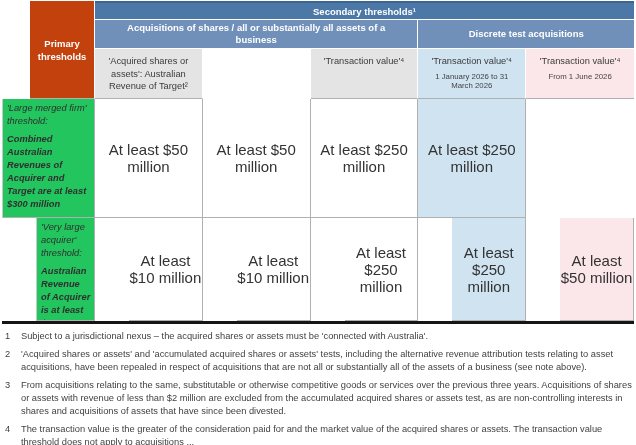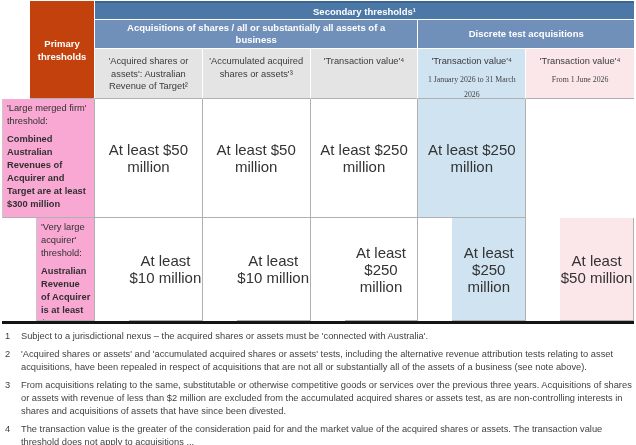--- a/index.html
+++ b/index.html
@@ -59,33 +59,34 @@
   .colhead {
     grid-row: 3;
     background: #e4e4e4;
     font-size: 9.3px; line-height: 12.5px; color: #3b3b3b;
     text-align: center;
     padding: 6px 5px 14px 5px;
     border-right: 1.5px solid #ffffff;
     border-bottom: 1px solid #b0b0b0;
   }
   .colhead.last { border-right: none; }
-  .colhead .sub { display: block; font-size: 7.8px; line-height: 15px; margin-top: 4px; color: #444444; font-family: Liberation Serif, serif; }
+  .colhead .sub { display: block; font-size: 7.8px; line-height: 9px; margin-top: 4px; color: #444444; }
   .bg-blue { background: #cfe3f1 !important; }
   .bg-pink { background: #fbe6ea !important; }
 
   
   .labelcell {
     grid-column: 1;
-    background: #f9a8d4;
+    background: #22c55e;
     font-size: 9.3px; line-height: 13px; color: #303030;
     padding: 3px 3px 0 4px;
     border-left: 1px solid #c9c9c9;
     border-right: 1px solid #b0b0b0;
     border-bottom: 1px solid #b0b0b0;
+    font-style: italic;
   }
   .labelcell .bold { font-weight: bold; margin-top: 5px; }
   .valcell {
     background: #ffffff;
     font-size: 15px; color: #333333;
     display: flex; align-items: center; justify-content: center; text-align: center;
     border-right: 1px solid #b0b0b0;
     border-bottom: 1px solid #b0b0b0;
   }
   .r1 { grid-row: 4; }
@@ -125,23 +126,20 @@
 
     <div class="cell bandB b1">
       <span class="inner">Acquisitions of shares / all or substantially all assets of a business</span>
     </div>
     <div class="cell bandB b2">
       <span class="inner">Discrete test acquisitions</span>
     </div>
 
     <div class="cell colhead" style="grid-column:2">
       <span>'Acquired shares or assets': Australian Revenue of Target²</span>
-    </div>
-    <div class="cell colhead" style="grid-column:3">
-      <span>'Accumulated acquired shares or assets'³</span>
     </div>
     <div class="cell colhead" style="grid-column:4">
       <span>'Transaction value'⁴</span>
     </div>
     <div class="cell colhead bg-blue" style="grid-column:5">
       <span>'Transaction value'⁴</span>
       <span class="sub">1 January 2026 to 31 March 2026</span>
     </div>
     <div class="cell colhead bg-pink last" style="grid-column:6">
       <span>'Transaction value'⁴</span>

